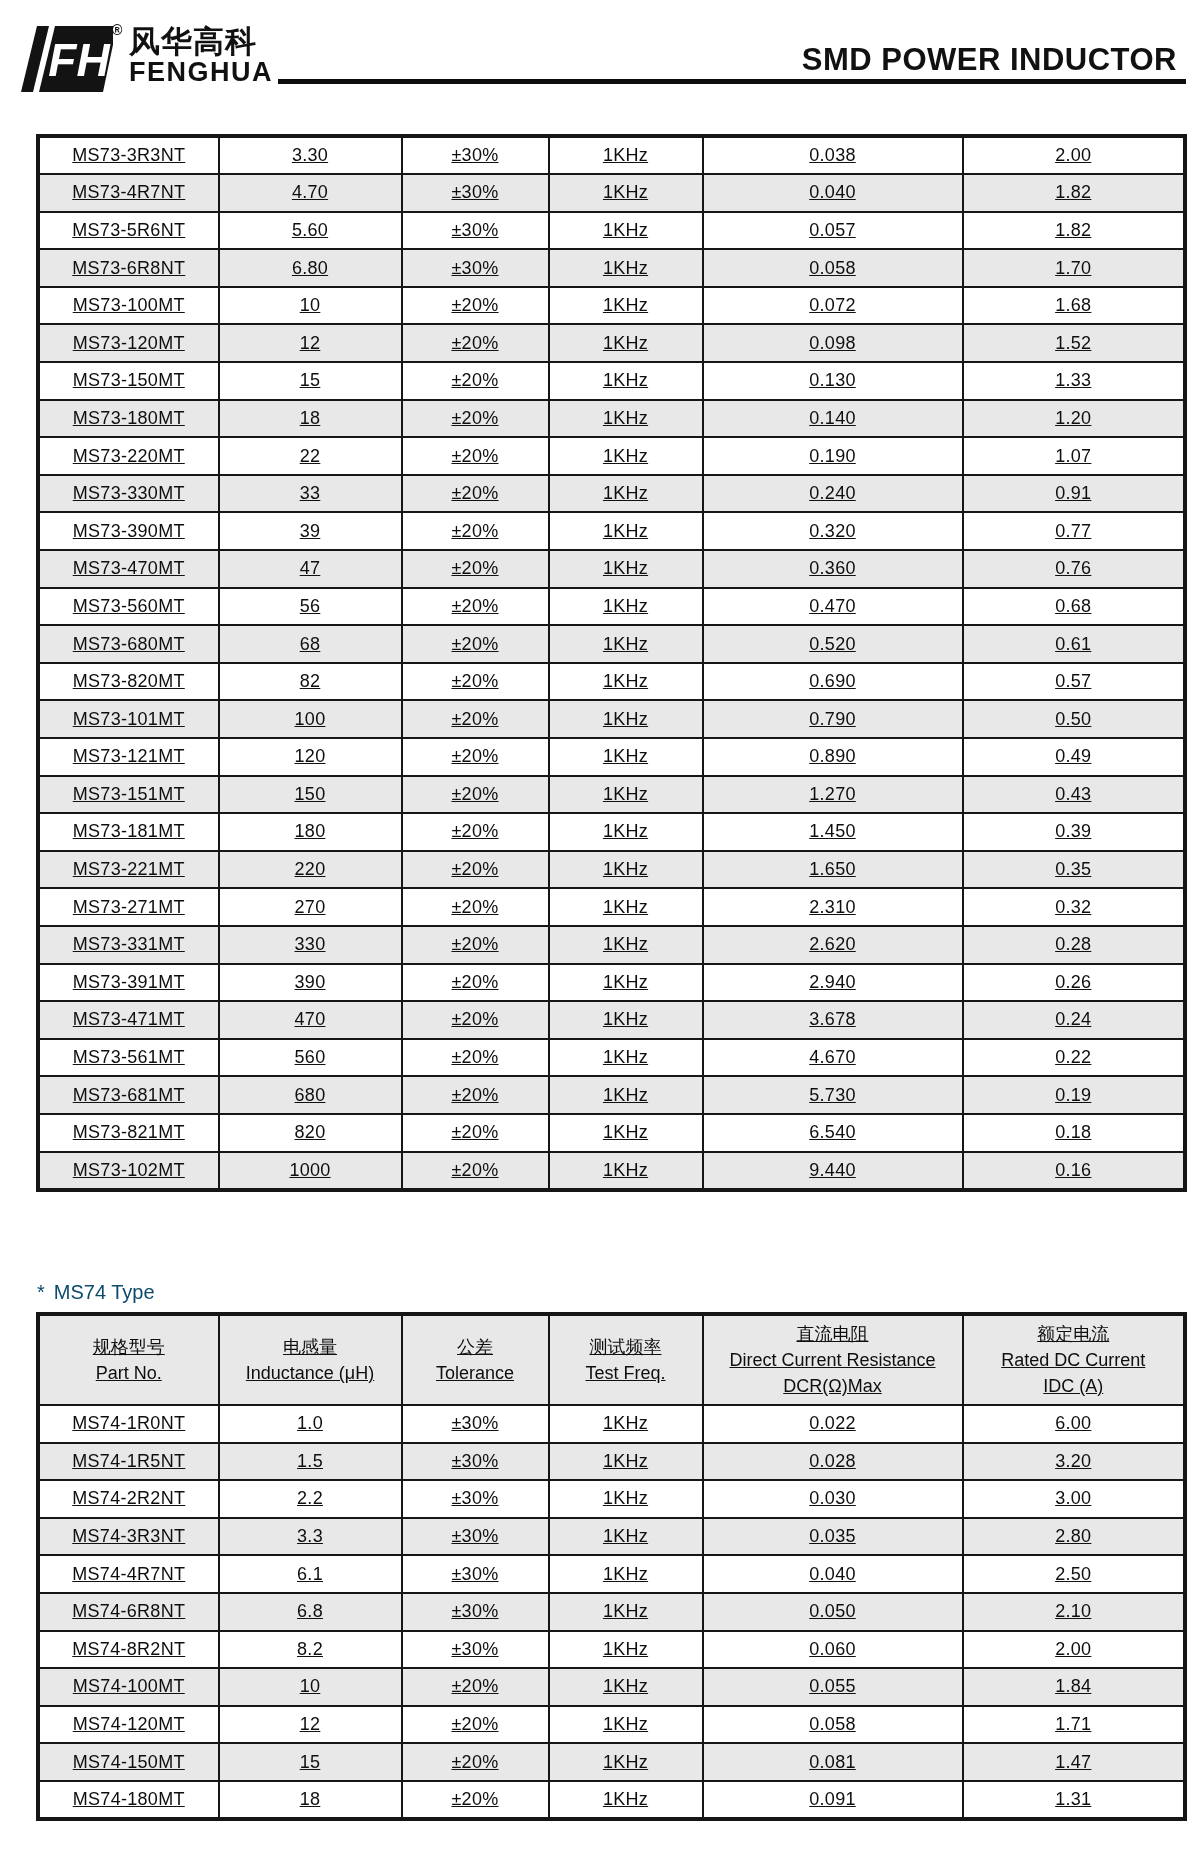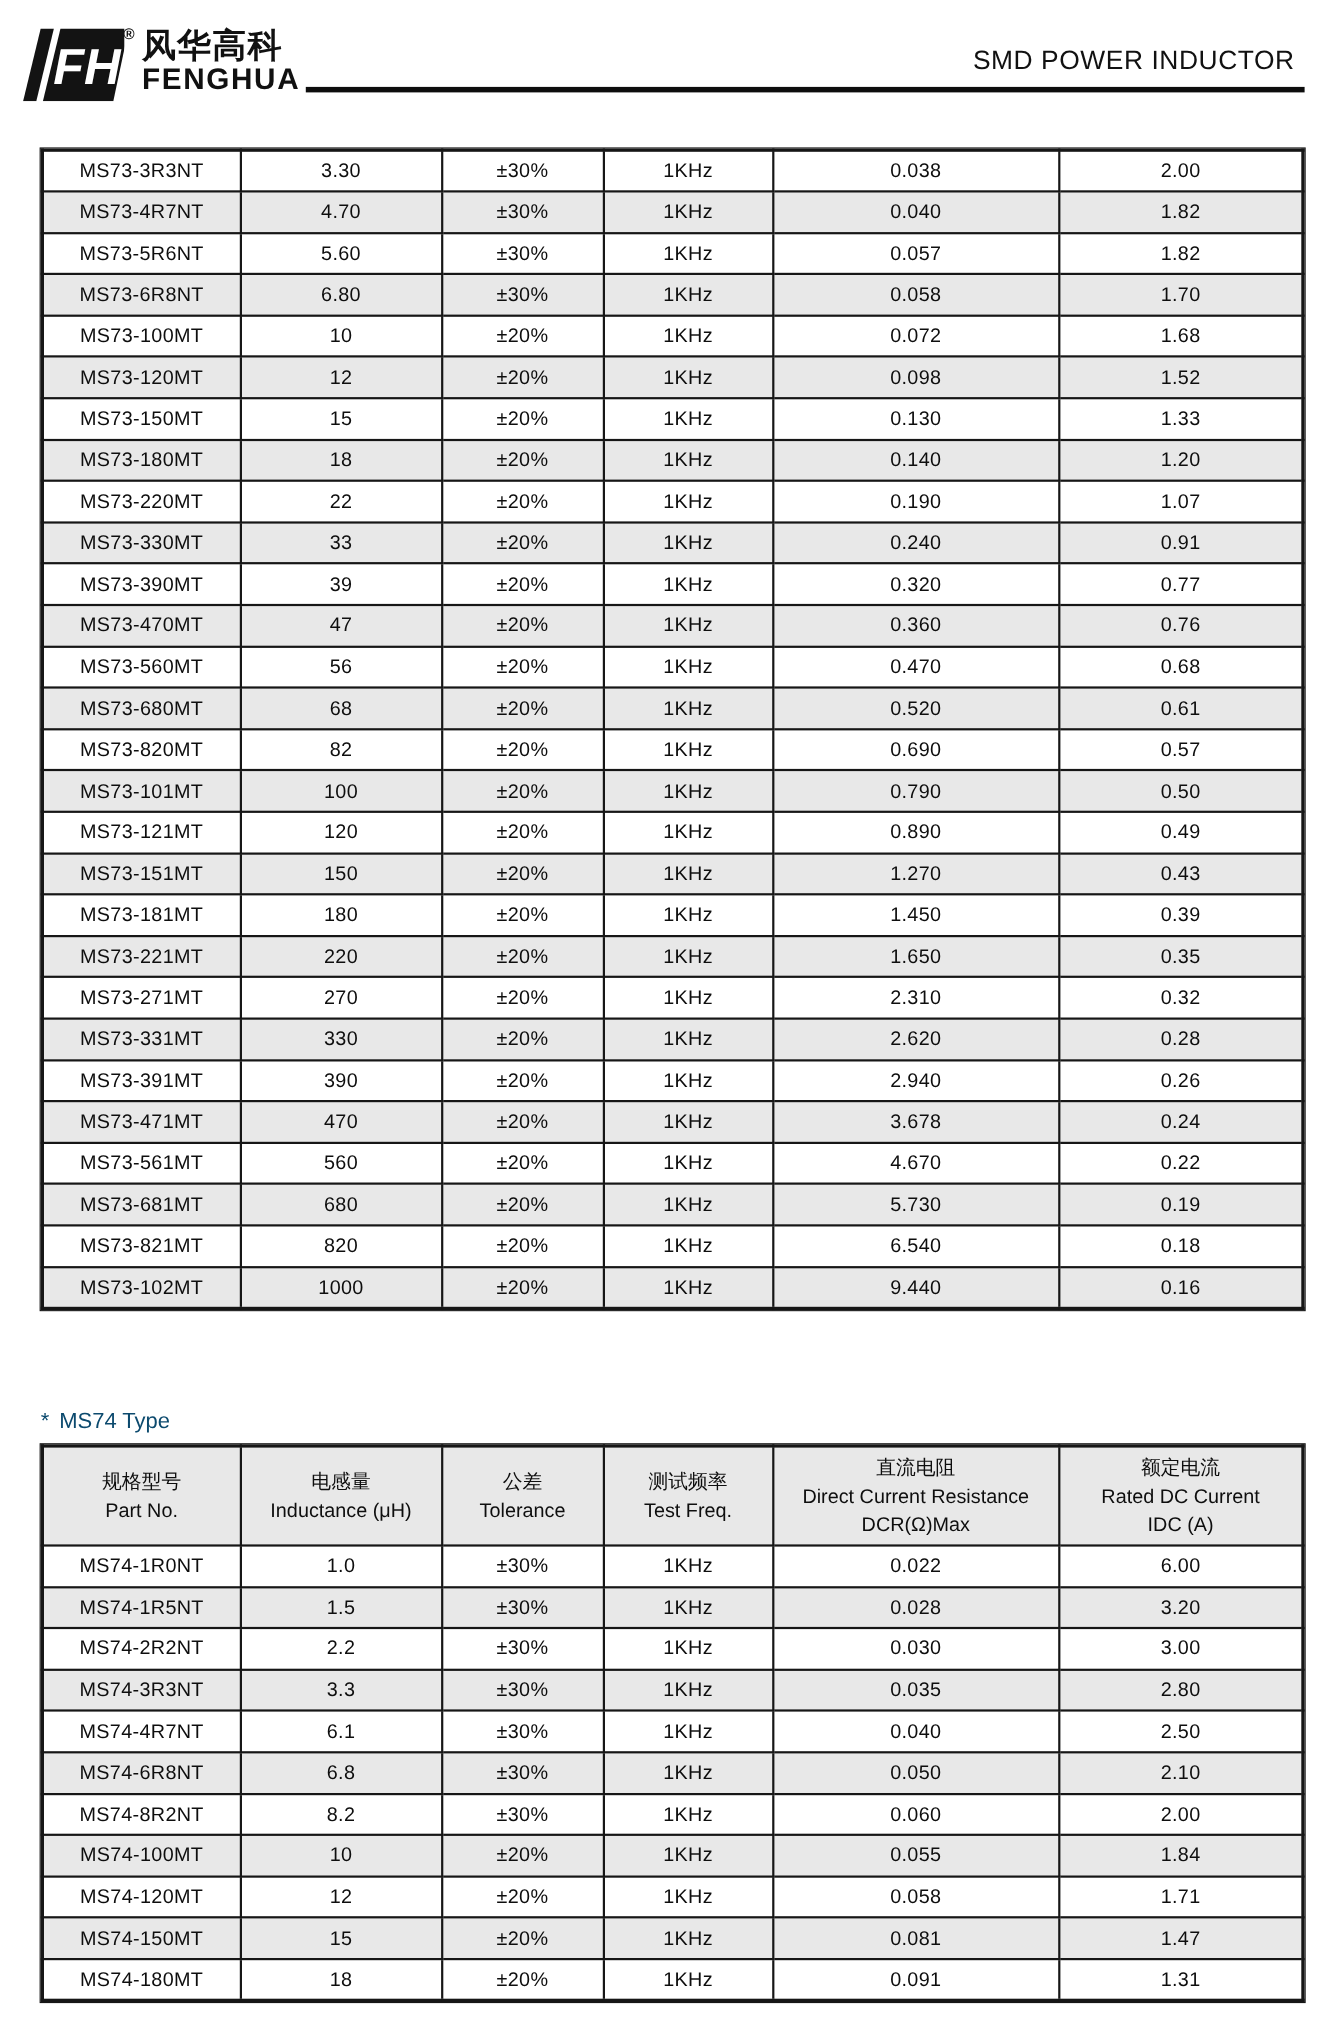--- a/index.html
+++ b/index.html
@@ -9,25 +9,25 @@
     font-family:"Liberation Sans","DejaVu Sans",sans-serif; color:#111; overflow:hidden;
   }
 
   
   .logo { position:absolute; left:13px; top:26px; display:flex; align-items:flex-start; }
   .logo-mark { width:100px; height:66px; display:block; }
   .logo-reg { position:absolute; left:99px; top:-4px; font-size:14px; font-weight:bold; }
   .logo-text { margin-left:16px; }
   .logo-cn { font-size:31px; font-weight:bold; line-height:32px; letter-spacing:1px; white-space:nowrap; }
   .logo-en { font-size:27px; font-weight:600; line-height:24px; letter-spacing:1.5px; margin-top:2px; }
-  .page-title { position:absolute; top:42px; right:23px; font-size:24px; font-weight:normal; letter-spacing:0.5px; white-space:nowrap; }
+  .page-title { position:absolute; top:42px; right:23px; font-size:31px; font-weight:bold; letter-spacing:0.5px; white-space:nowrap; }
   .header-rule { position:absolute; left:278px; width:908px; top:79px; height:5px; background:#0d0d0d; }
 
   
-  .spec-table { position:absolute; left:37px; width:1146px; border-collapse:collapse; table-layout:fixed; background:#fff; }
+  .spec-table { position:absolute; left:37px; width:1146px; border-collapse:collapse; table-layout:fixed; background:#fff;text-decoration:underline; }
   .spec-table td, .spec-table th { border:2px solid #161616; }
   .spec-table { border:3px solid #161616; outline:1px solid #161616; }
   .ms73-pos { top:135px; }
   .ms74-pos { top:1313px; }
   .spec-table td, .spec-table th { text-align:center; vertical-align:middle; color:#0e0e0e; }
   .spec-table td { height:37.6px; padding:0 2px; font-size:18px; letter-spacing:0.3px; }
   .spec-table tbody tr:nth-child(even) td { background:#e8e8e8; }
   .spec-table thead th { background:#e8e8e8; font-weight:normal; padding:5px 2px; }
   .spec-table thead .hl { font-size:18px; line-height:26px; white-space:nowrap; }
 

